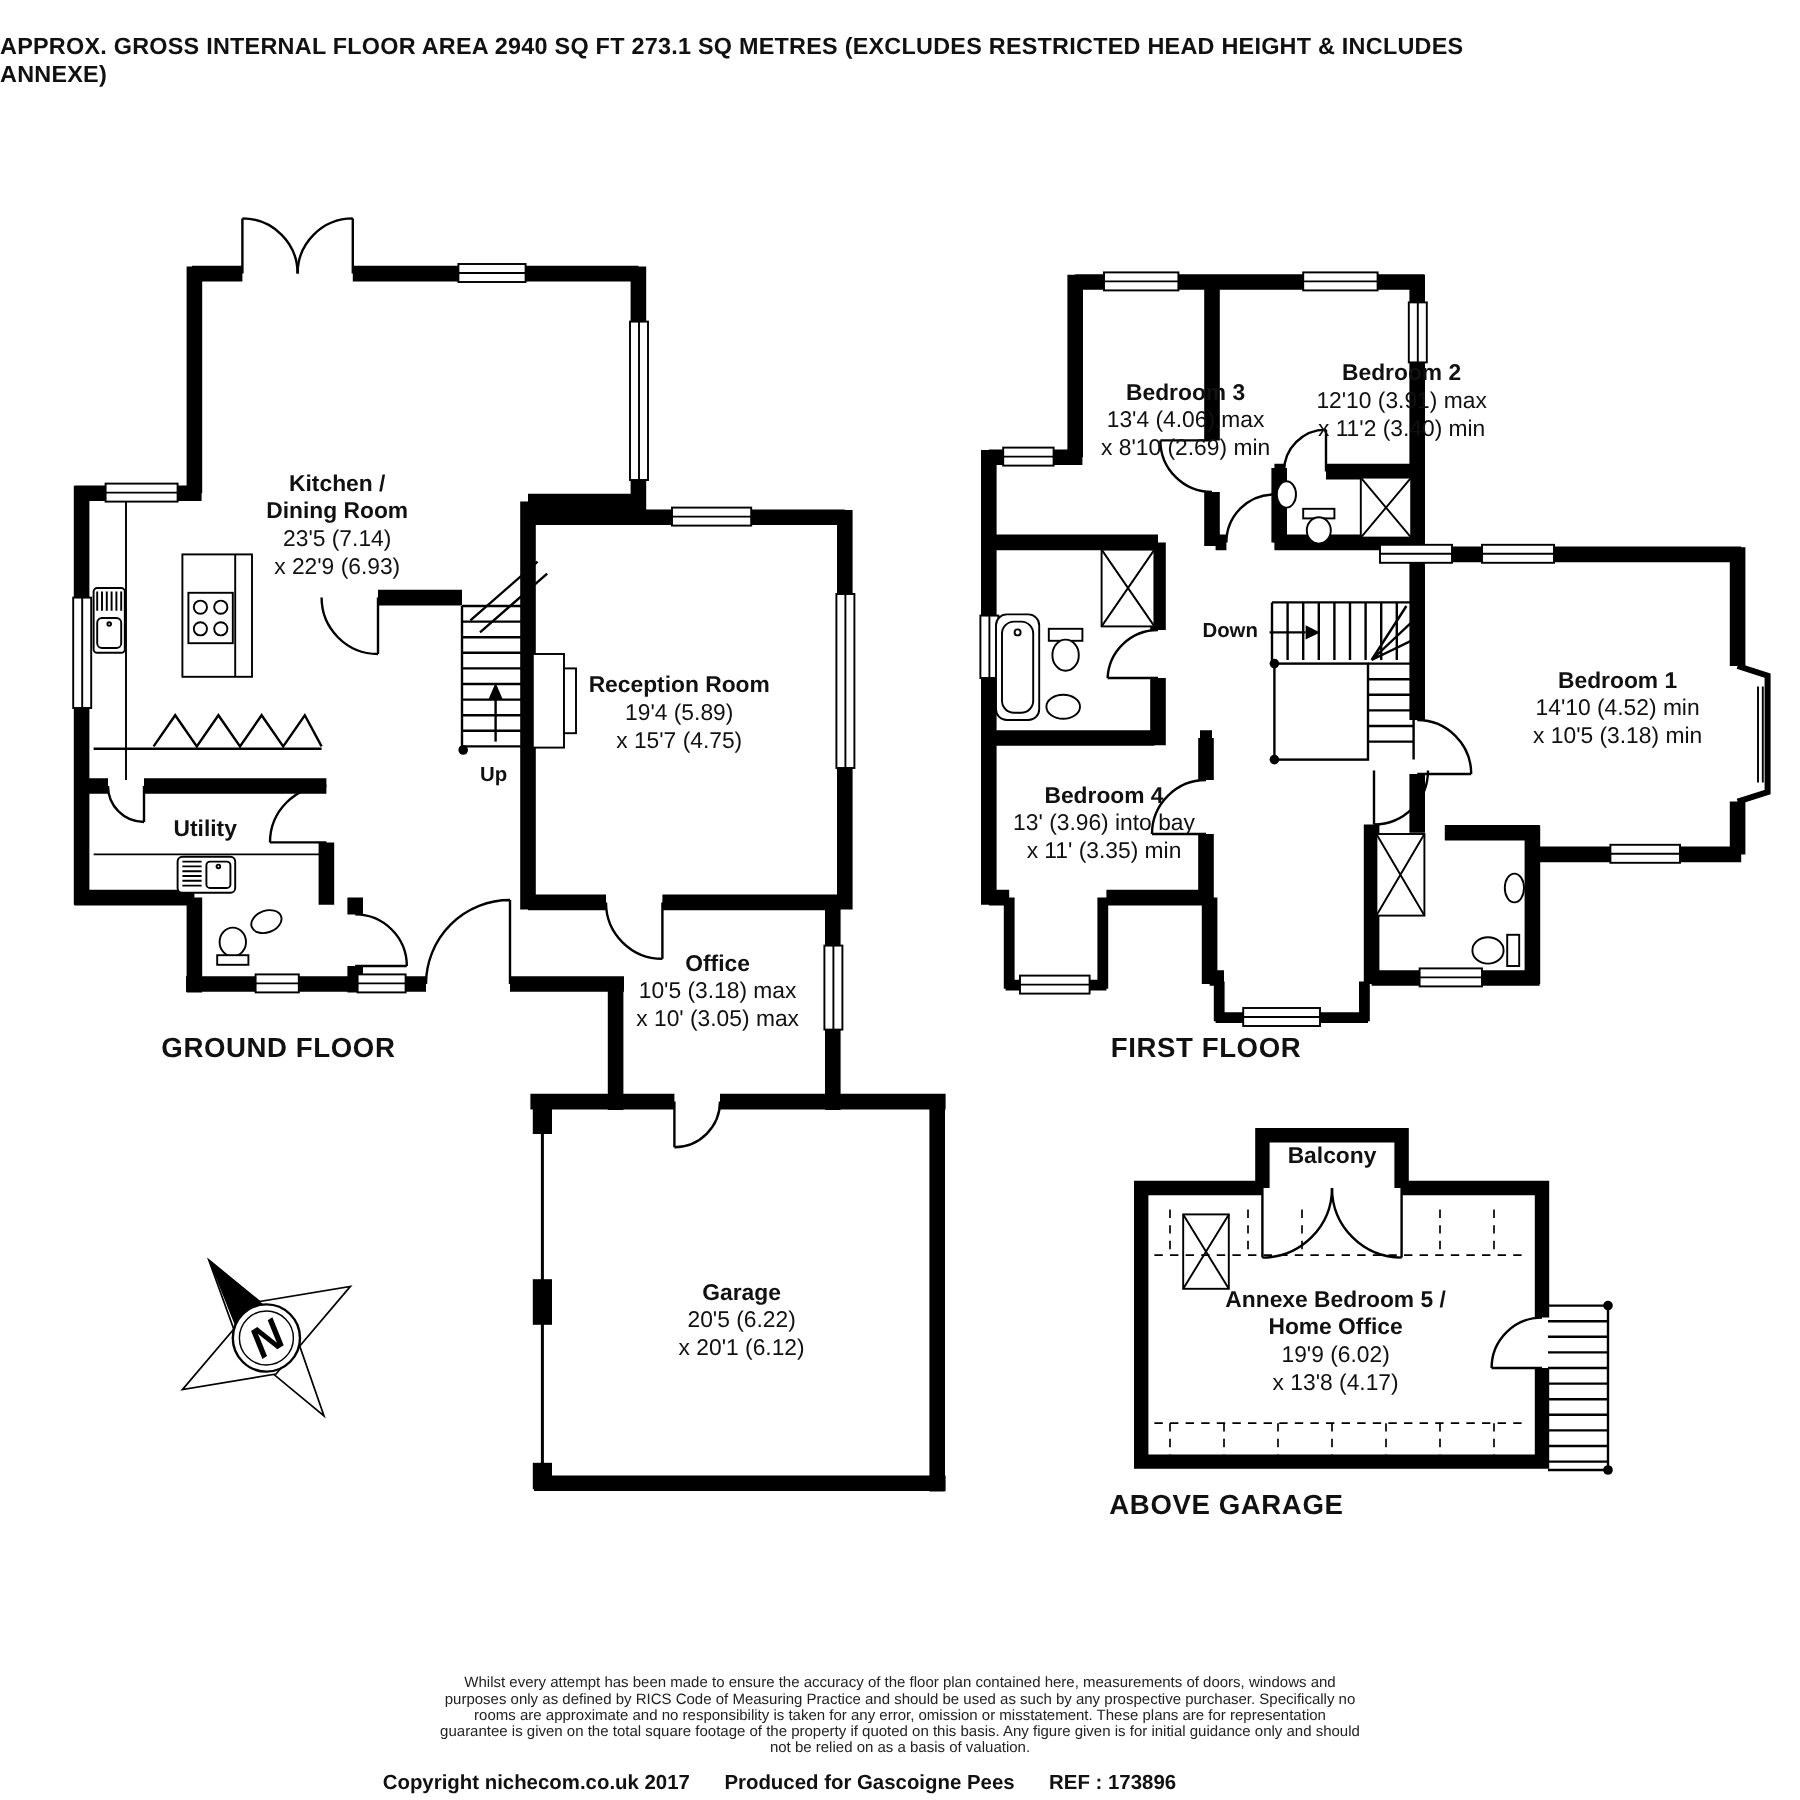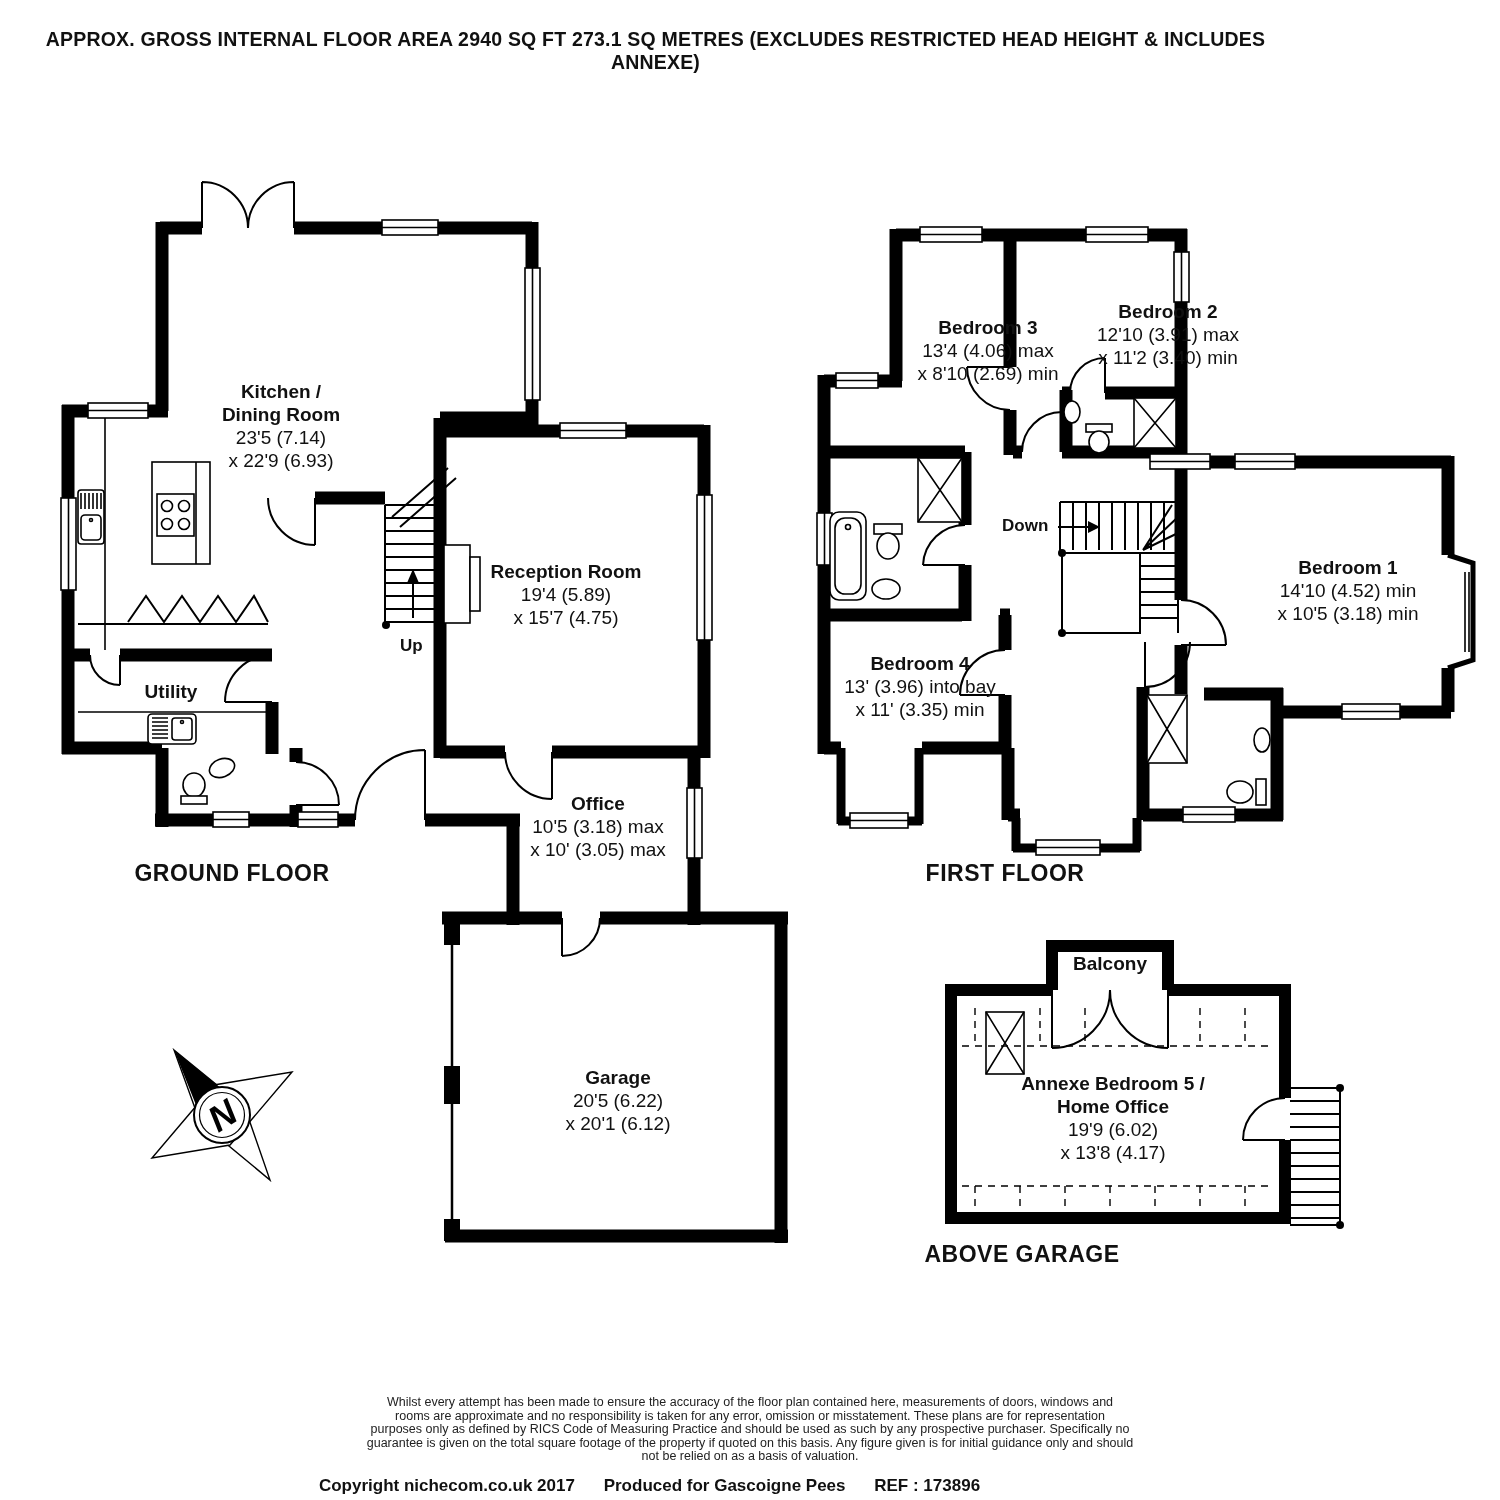--- a/index.html
+++ b/index.html
@@ -1,18 +1,18 @@
 <!DOCTYPE html>
 <html><head>
 <meta charset="utf-8">
 <style>
   html,body{margin:0;padding:0;background:#ffffff;}
   body{width:1500px;height:1500px;position:relative;font-family:"Liberation Sans",sans-serif;color:#111;overflow:hidden;}
   .layer{position:absolute;left:0;top:0;}
-  .page-title{position:absolute;top:28px;left:0;width:1249px;text-align:center;font-size:19.5px;font-weight:bold;letter-spacing:.2px;margin-left:31px;}
+  .page-title{position:absolute;top:28px;left:0;width:1249px;font-size:19.5px;font-weight:bold;letter-spacing:.2px;}
   .room-label{position:absolute;text-align:center;font-size:19px;line-height:23px;white-space:nowrap;transform:translateX(-50%);}
   .room-name{font-weight:bold;}
   .floor-label{position:absolute;font-size:23px;font-weight:bold;letter-spacing:.5px;white-space:nowrap;transform:translateX(-50%);}
   .stair-label{position:absolute;font-size:17px;font-weight:bold;white-space:nowrap;}
   .footer{position:absolute;top:1396px;left:0;width:1500px;text-align:center;font-size:12.5px;line-height:13.5px;color:#222;}
   .footer p{margin:0;}
   .copyright{position:absolute;top:1476px;left:0;width:1299px;text-align:center;font-size:17px;font-weight:bold;}
   .copyright span{margin:0 12px;}
   svg text{font-family:"Liberation Sans",sans-serif;}
 </style>
@@ -275,21 +275,21 @@
     <polygon points="292,1072 230,1145 152,1158 214,1085" fill="#fff"></polygon>
     <polygon points="174,1050 243,1106 202,1120" fill="#000" stroke="none"></polygon>
     <circle cx="222" cy="1115" r="28" fill="#fff" stroke-width="2"></circle>
     <circle cx="222" cy="1115" r="22.5" stroke-width="1.2"></circle>
     <text x="222" y="1128" text-anchor="middle" font-size="36" font-weight="bold" font-style="italic" fill="#000" stroke="none" transform="rotate(-33 222 1115)">N</text>
   </g>
 </svg>
 
 <div class="page-title">APPROX. GROSS INTERNAL FLOOR AREA 2940 SQ FT 273.1 SQ METRES (EXCLUDES RESTRICTED HEAD HEIGHT &amp; INCLUDES ANNEXE)</div>
 
-<div class="room-label" style="left:281px;top:380px;">
+<div class="room-label" style="left:281px;top:392px;">
   <div class="room-name">Kitchen /</div>
   <div class="room-name">Dining Room</div>
   <div>23'5 (7.14)</div>
   <div>x 22'9 (6.93)</div>
 </div>
 <div class="room-label" style="left:566px;top:560px;">
   <div class="room-name">Reception Room</div>
   <div>19'4 (5.89)</div>
   <div>x 15'7 (4.75)</div>
 </div>
@@ -338,22 +338,22 @@
 <div class="room-label" style="left:1113px;top:1072px;">
   <div class="room-name">Annexe Bedroom 5 /</div>
   <div class="room-name">Home Office</div>
   <div>19'9 (6.02)</div>
   <div>x 13'8 (4.17)</div>
 </div>
 <div class="floor-label" style="left:1022px;top:1241px;">ABOVE GARAGE</div>
 
 <div class="footer">
   <p>Whilst every attempt has been made to ensure the accuracy of the floor plan contained here, measurements of doors, windows and</p>
+  <p>purposes only as defined by RICS Code of Measuring Practice and should be used as such by any prospective purchaser.  Specifically no</p>
   <p>rooms are approximate and no responsibility is taken for any error, omission or misstatement. These plans are for representation</p>
-  <p>purposes only as defined by RICS Code of Measuring Practice and should be used as such by any prospective purchaser.  Specifically no</p>
   <p>guarantee is given on the total square footage of the property if quoted on this basis. Any figure given is for initial guidance only and should</p>
   <p>not be relied on as a basis of valuation.</p>
 </div>
 <div class="copyright">
   <span>Copyright nichecom.co.uk 2017</span>
   <span>Produced for Gascoigne Pees</span>
   <span>REF : 173896</span>
 </div>
 
 </body></html>

